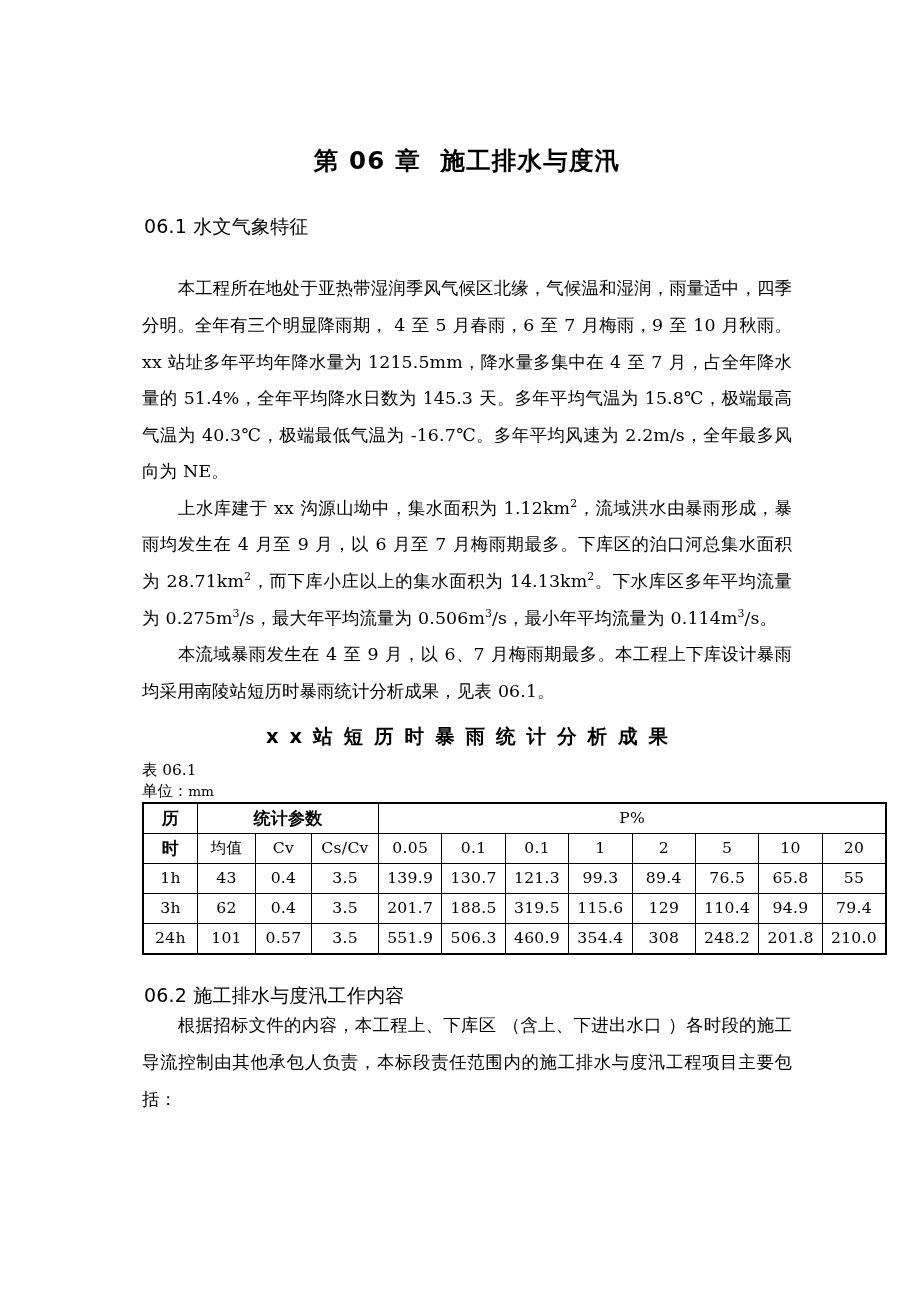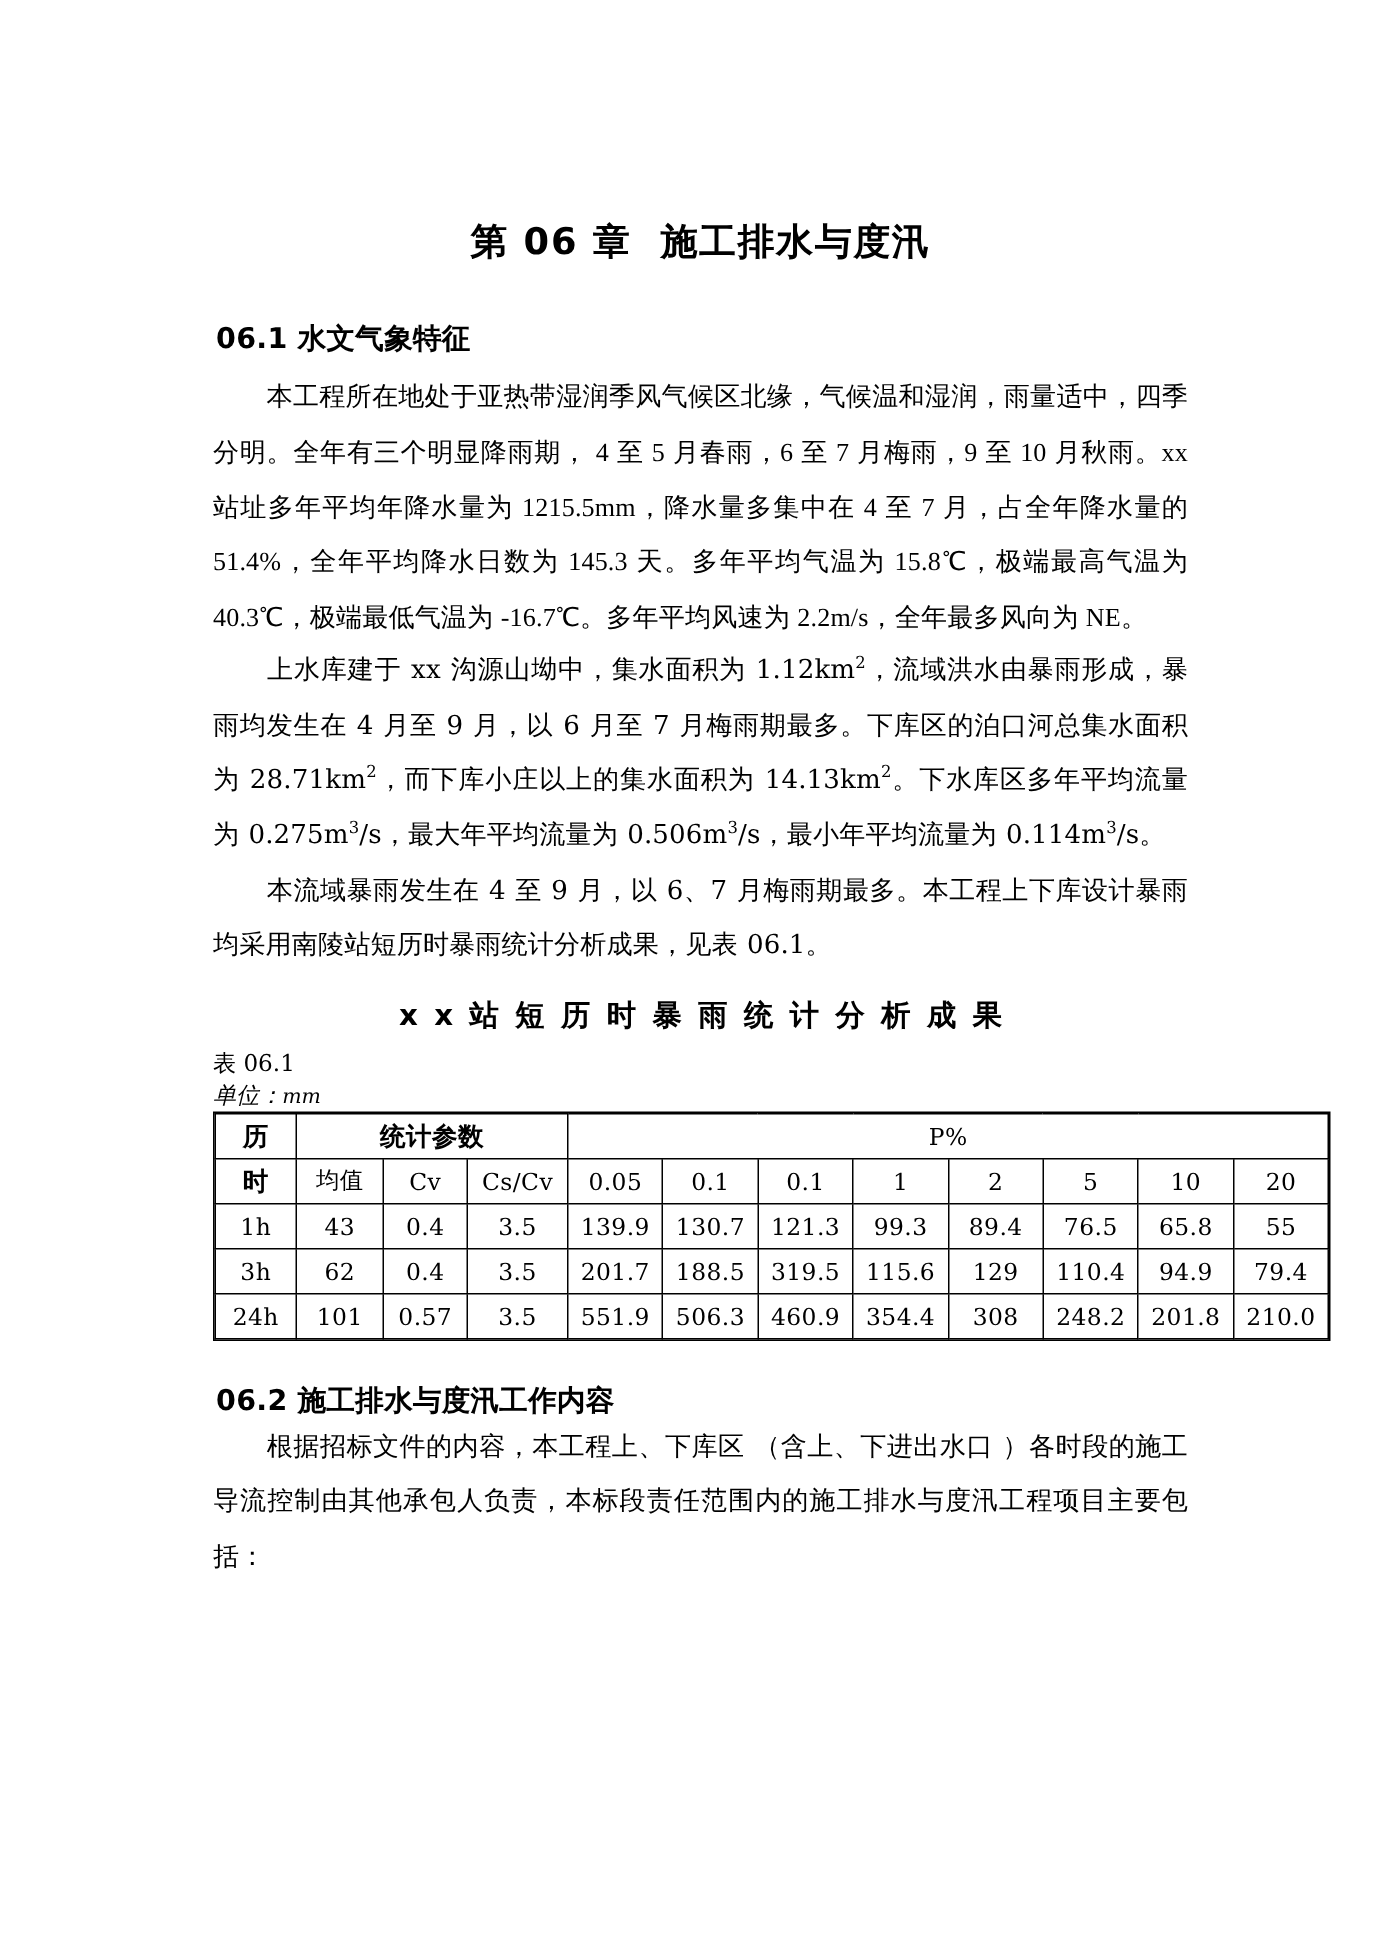--- a/index.html
+++ b/index.html
@@ -31,21 +31,21 @@
     text-align: center;
     margin: 0;
     padding-top: 146px;
     white-space: pre;
     line-height: 1.25;
   }
 
   
   .section-heading {
     font-family: "DejaVu Sans", "Liberation Sans", sans-serif;
-    font-weight: bold;
+    font-weight: normal;
     font-size: 19px;
     letter-spacing: 0.2px;
     margin: 0;
     padding: 0;
     line-height: 1.3;
     white-space: pre;
   }
   .h-06-1 { margin-top: 37px; margin-left: 2px; }
   .h-06-2 { margin-top: 24px; margin-left: 2px; }
 
@@ -53,21 +53,21 @@
   p.body {
     font-size: 17.4px;
     line-height: 36.6px;
     margin: 0;
     padding: 0;
     text-align: justify;
     text-justify: inter-ideograph;
     letter-spacing: 0.1px;
     word-spacing: 0.5px;
   }
-  p.first { margin-top: 8px; font-family: Liberation Serif, serif; }
+  p.first { margin-top: 32px; }
   .indent2 { display: inline-block; width: 2.05em; }
   sup.u {
     font-size: 0.63em;
     vertical-align: super;
     line-height: 0;
   }
 
   
   .table-title {
     font-family: "DejaVu Sans", "Liberation Sans", sans-serif;
@@ -86,21 +86,21 @@
   .caption-row {
     display: flex;
     justify-content: space-between;
     align-items: baseline;
     font-size: 15.4px;
     margin-top: 8px;
     padding-right: 2px;
     flex-direction: column;
   }
   .caption-left { white-space: pre; }
-  .caption-right { white-space: pre; font-size: 15.4px; font-style: italic; }
+  .caption-right { white-space: pre; font-size: 15.4px; }
   .caption-right .unit-val { font-size: 13.6px; }
 
   
   table.stat {
     border-collapse: collapse;
     width: 642px;
     margin-top: 3px;
     table-layout: fixed;
     font-size: 15.6px;
   }

